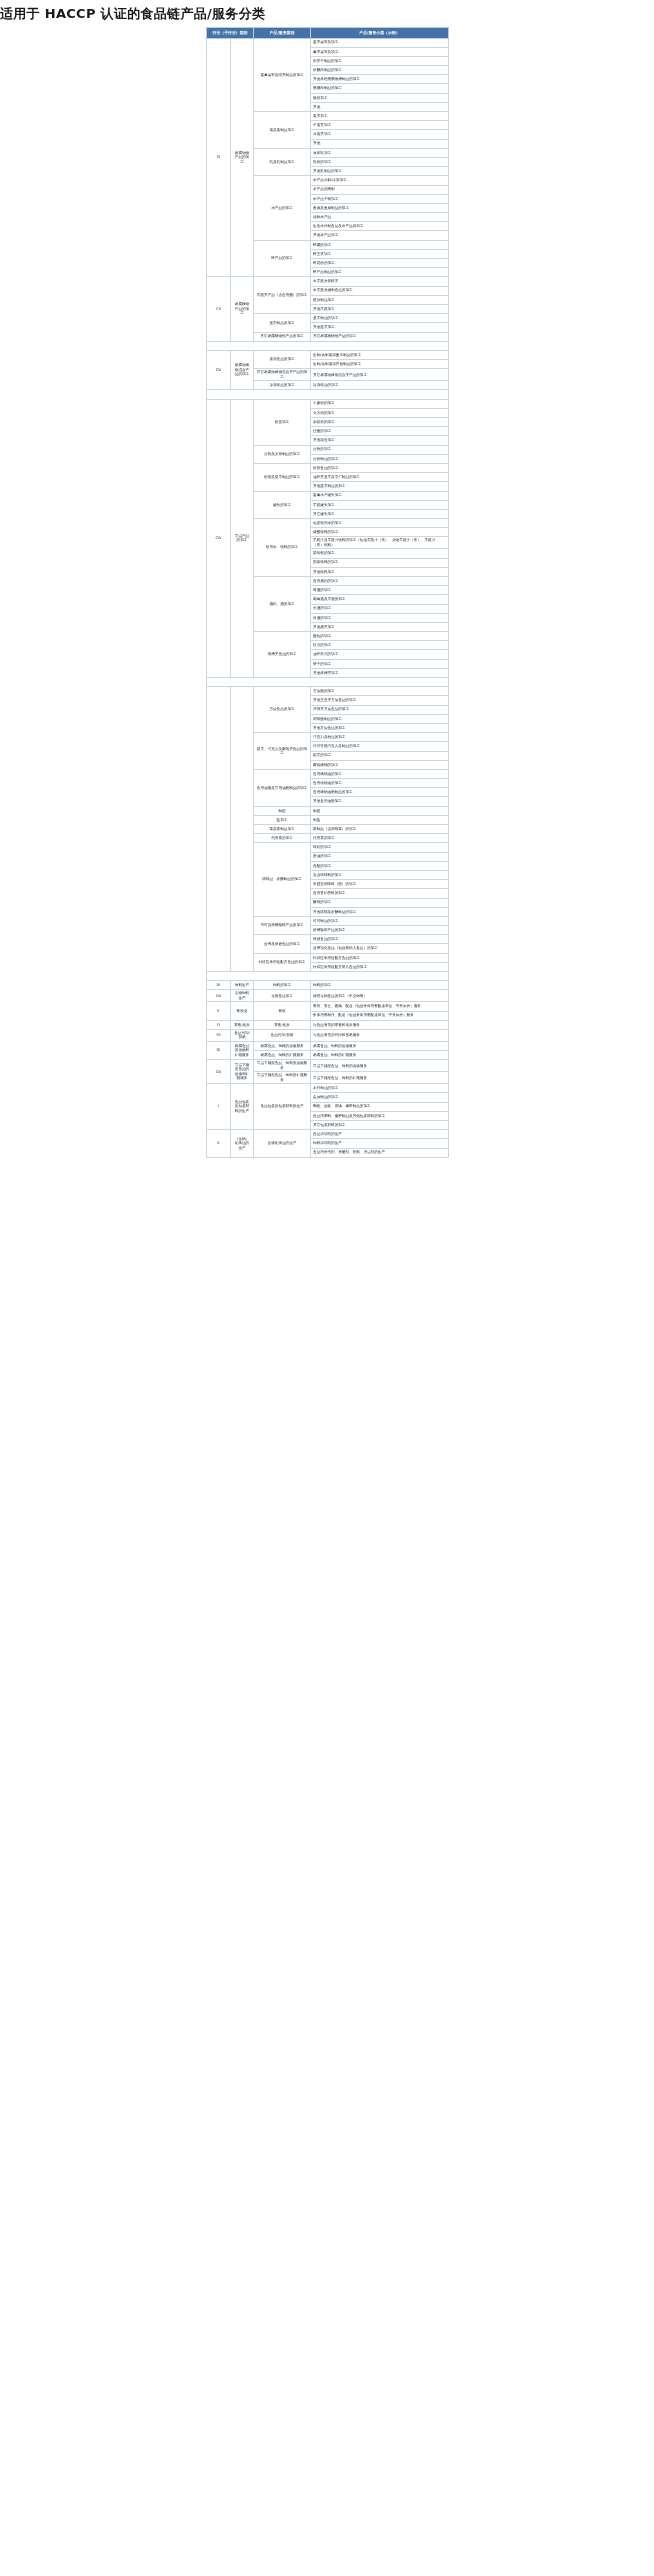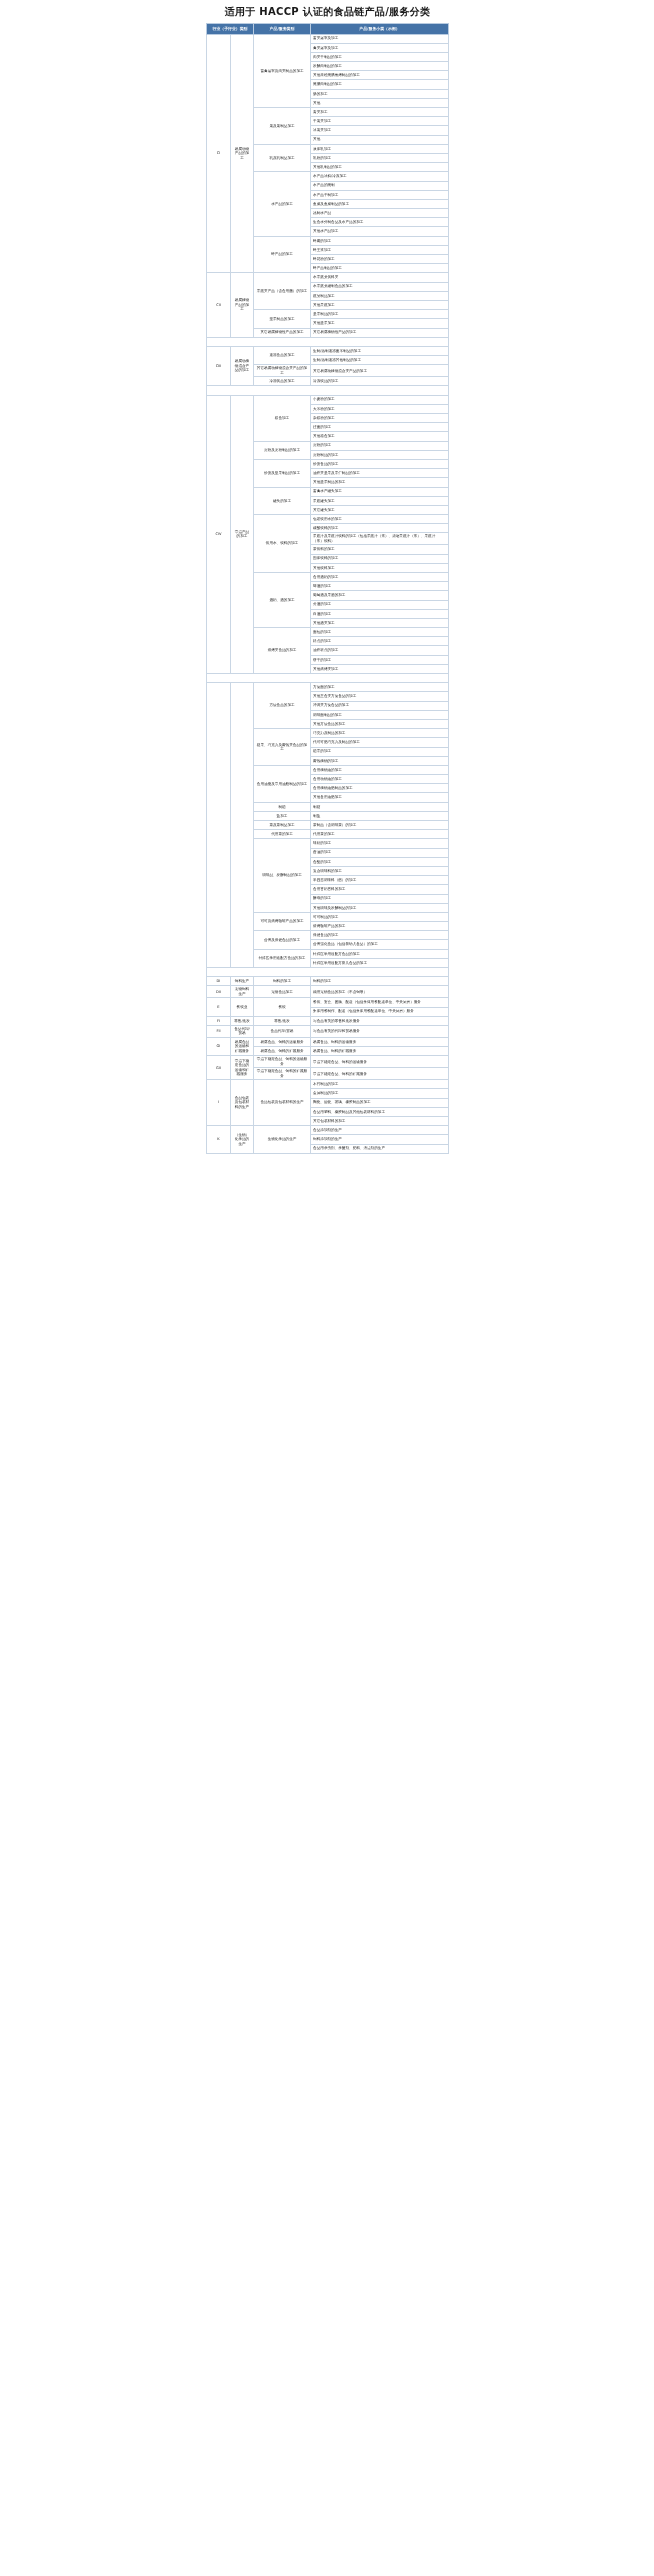--- a/index.html
+++ b/index.html
@@ -11,22 +11,21 @@
     font-family: "DejaVu Sans", "Liberation Sans", sans-serif;
     width: 655px;
   }
   .page {
     width: 655px;
     margin: 0 auto;
     padding: 0;
     box-sizing: border-box;
   }
   .doc-title {
-    text-align: center;
-    font-size: 10px;
+    font-size: 13px;
     font-weight: bold;
     color: #1a1a1a;
     padding: 5.2px 0 4.1px 0;
     letter-spacing: 0.3px;
   }
   .tbl-wrap {
     padding: 0 20.6px;
     box-sizing: border-box;
   }
   table.haccp {

